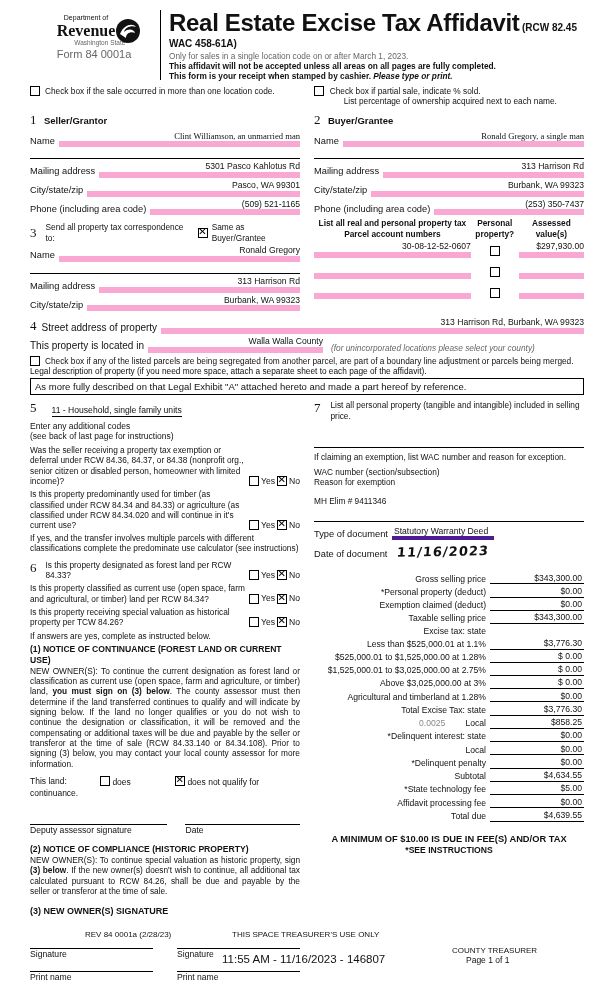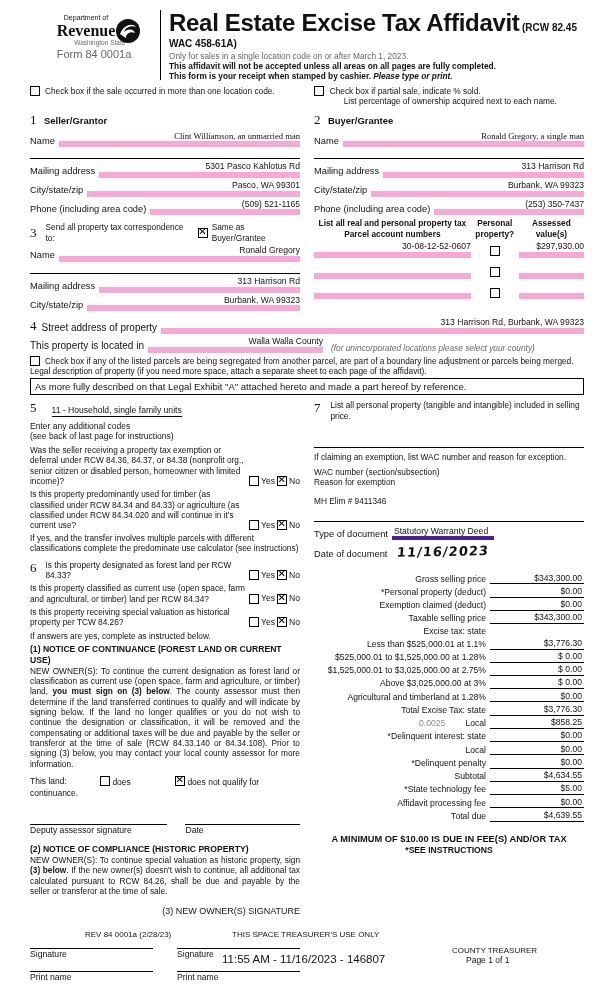--- a/index.html
+++ b/index.html
@@ -299,21 +299,21 @@
         </div>
       </div>
 
       <div style="margin-top:8px;">
         <span class="bold" style="font-size:8.6px;">(2) NOTICE OF COMPLIANCE (HISTORIC PROPERTY)</span>
         <div class="notice-body">
           <span>NEW OWNER(S): To continue special valuation as historic property, sign </span><b>(3) below</b><span>. If the new owner(s) doesn't wish to continue, all additional tax calculated pursuant to RCW 84.26, shall be due and payable by the seller or transferor at the time of sale.</span>
         </div>
       </div>
 
-      <div style="text-align:right;font-weight:normal;font-size:9px;margin-top:10px;">(3) NEW OWNER(S) SIGNATURE</div>
+      <div style="text-align:left;font-weight:bold;font-size:9px;margin-top:10px;">(3) NEW OWNER(S) SIGNATURE</div>
 
       <div class="row" style="gap:24px;margin-top:16px;">
         <div style="flex:1;">
           <div class="sigline"></div>
           <div class="sigcap">Signature</div>
           <div class="sigline" style="height:12px;"></div>
           <div class="sigcap">Print name</div>
         </div>
         <div style="flex:1;">
           <div class="sigline"></div>

